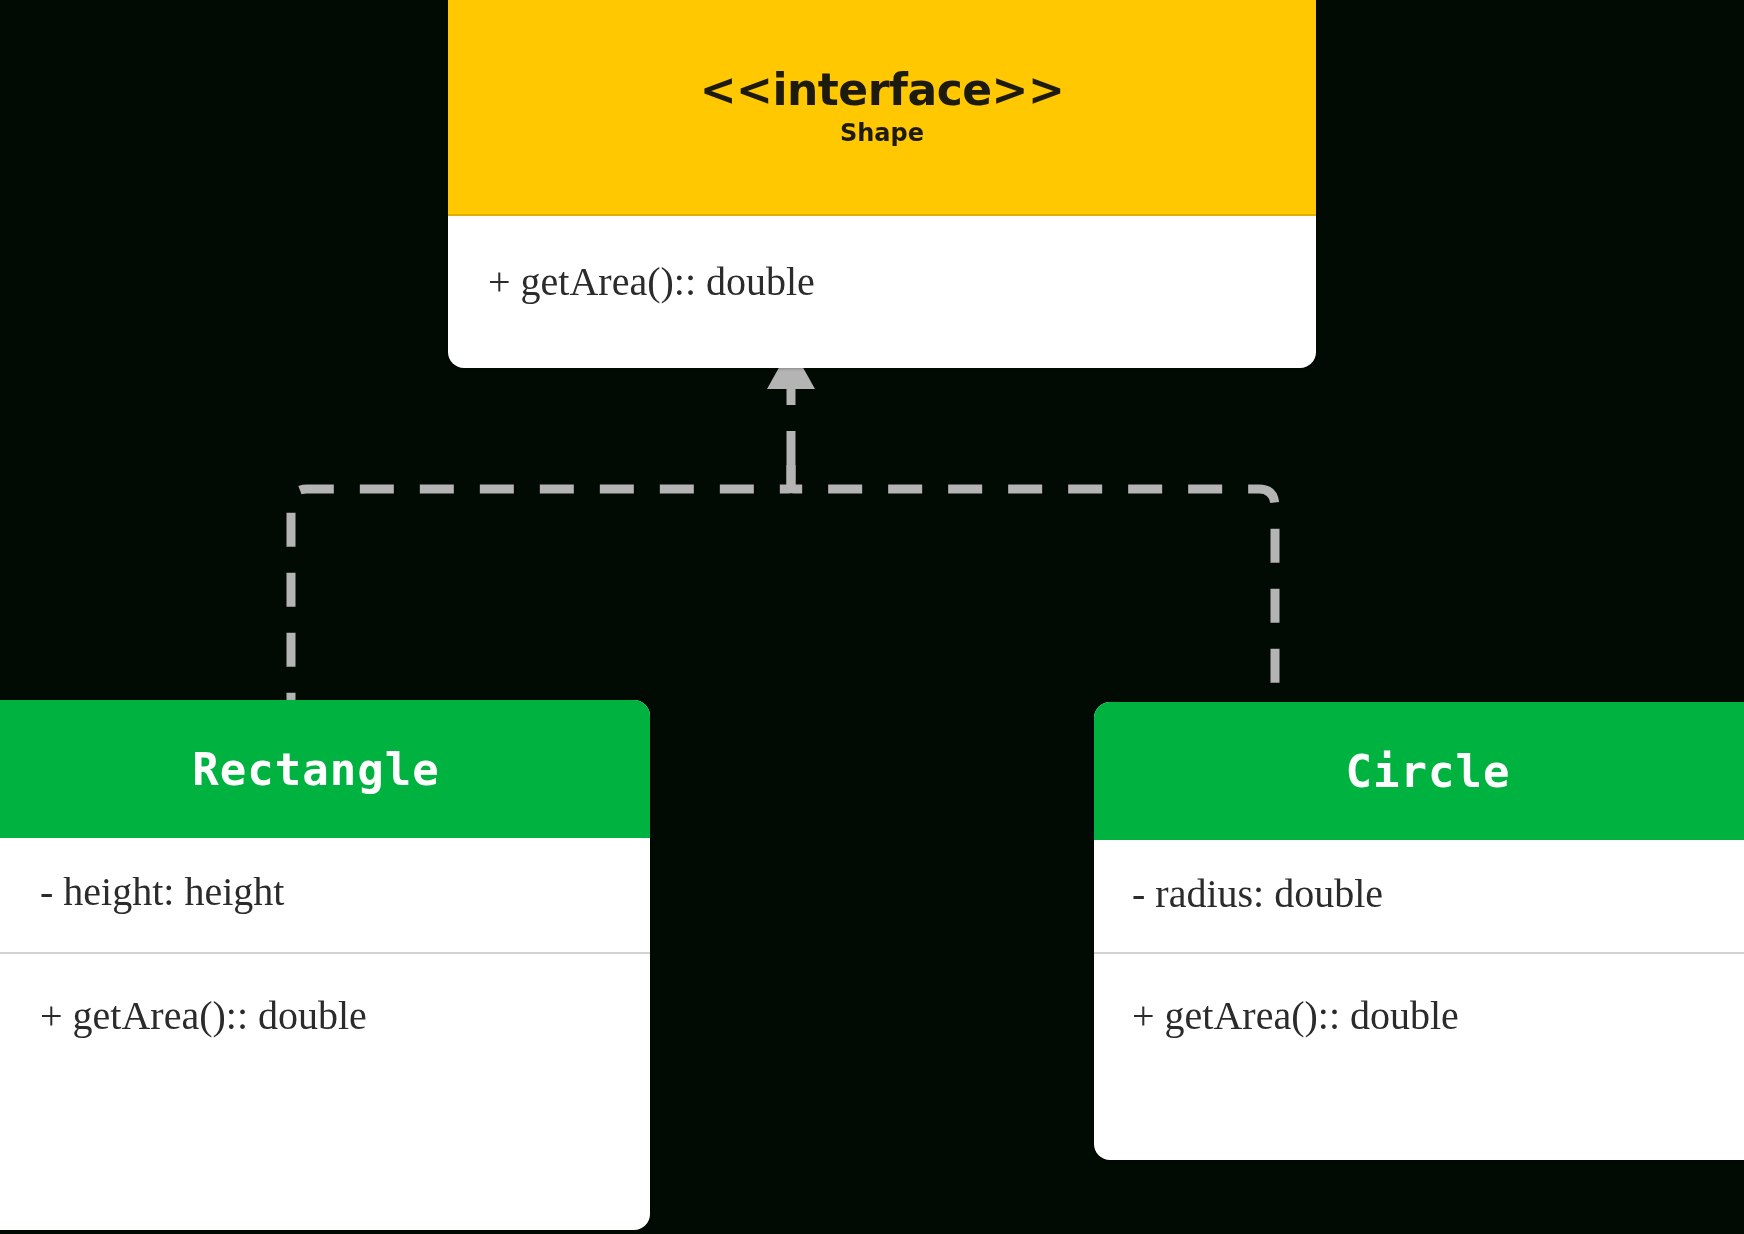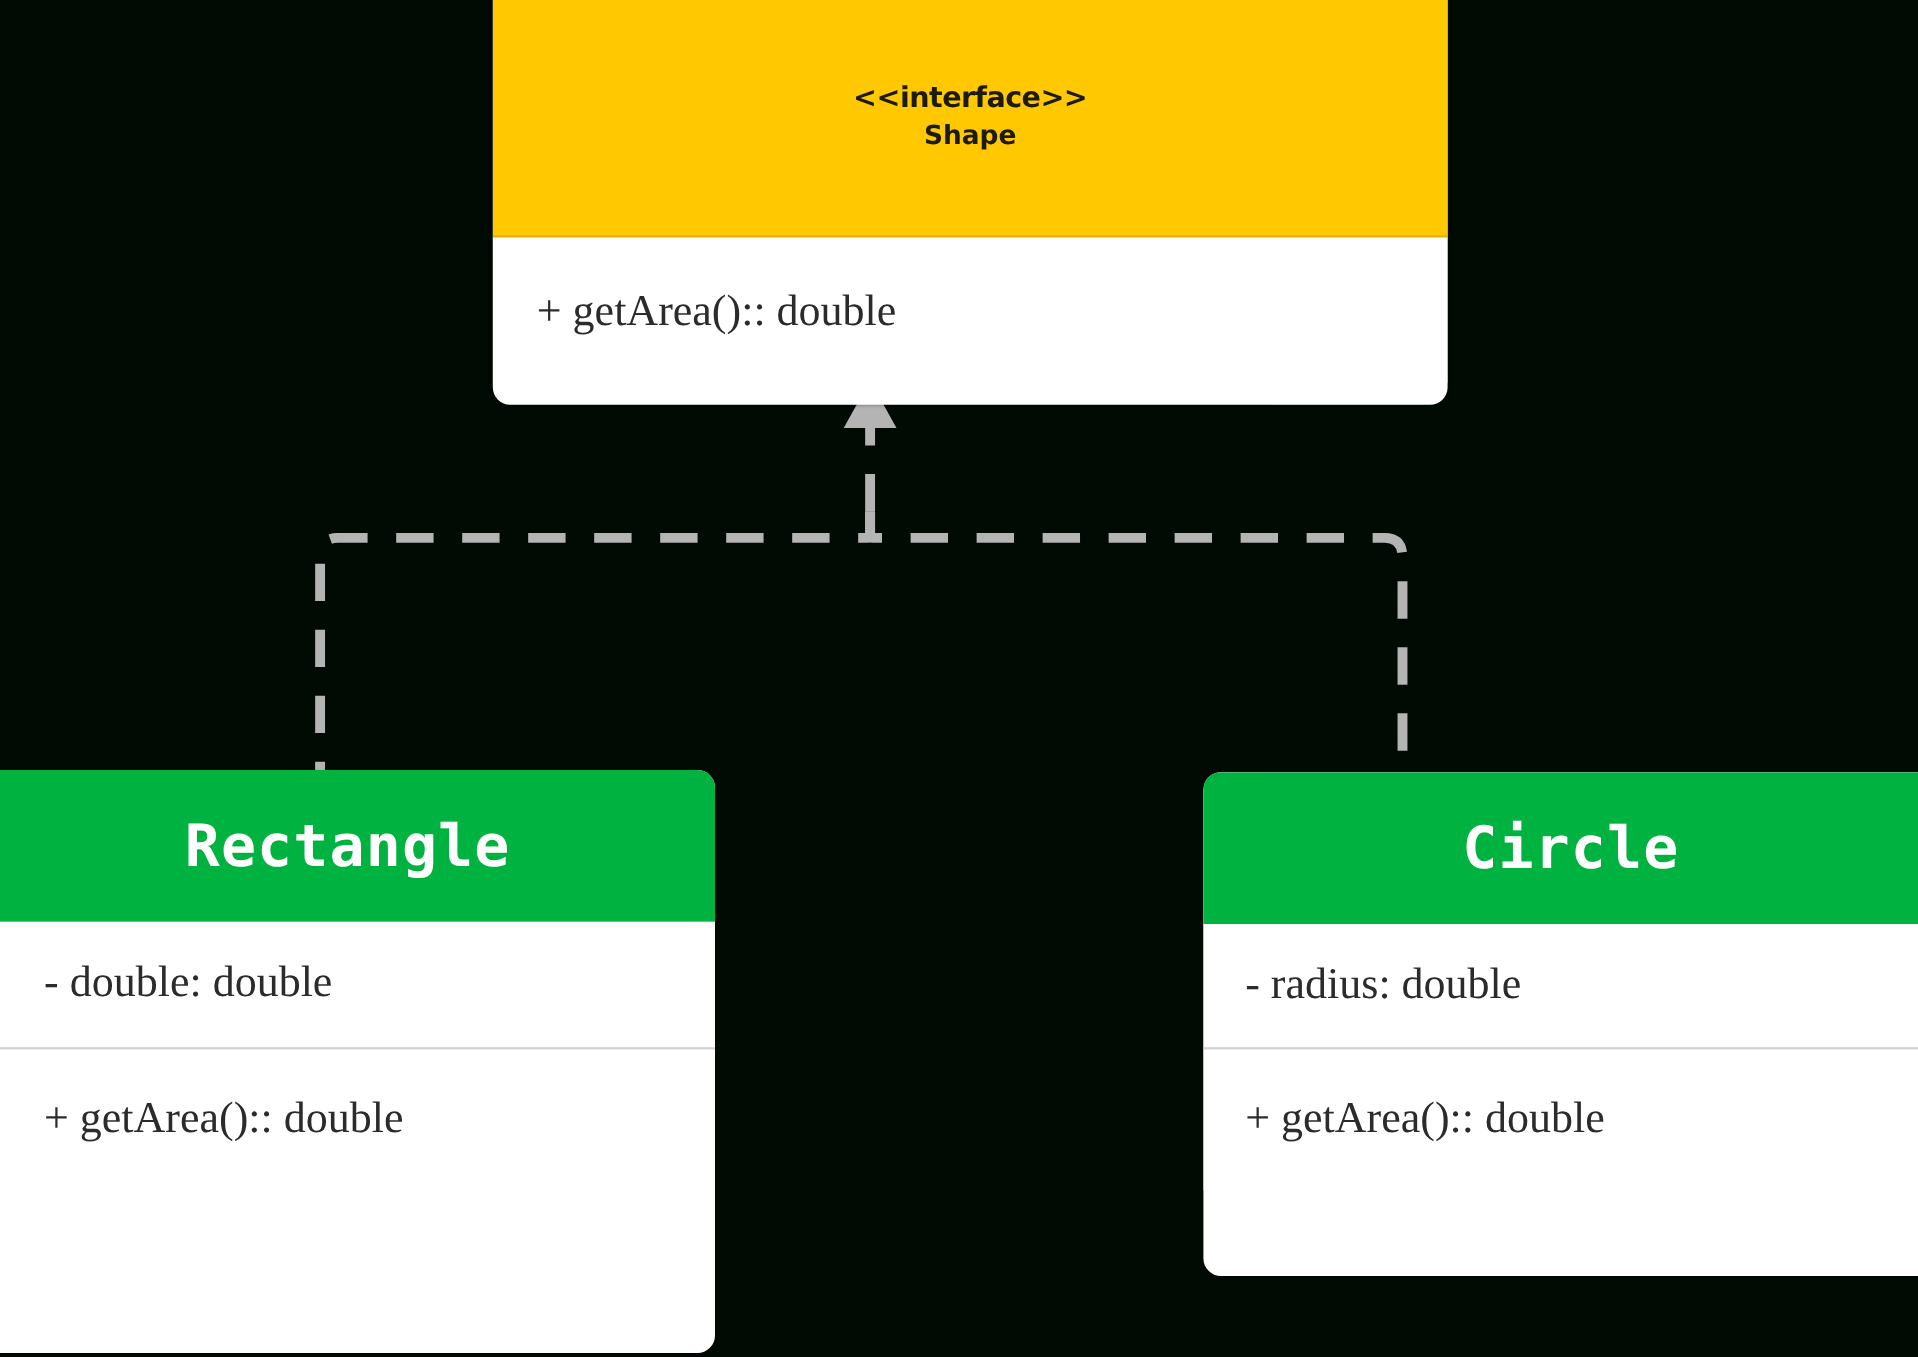--- a/index.html
+++ b/index.html
@@ -49,36 +49,36 @@
     background: #ffc800;
     border-bottom: 2px solid #e0ae00;
   }
   .header-class {
     background: #00b23f;
   }
 
   .stereotype {
     font-family: "DejaVu Sans", sans-serif;
     font-weight: bold;
-    font-size: 26px;
+    font-size: 44px;
     color: #1d1b10;
     letter-spacing: -0.5px;
     line-height: 1.15;
   }
   .node-title-interface {
     font-family: "DejaVu Sans", sans-serif;
     font-weight: bold;
     font-size: 24px;
     color: #1d1b10;
     line-height: 1.5;
   }
   .node-title-class {
     font-family: "DejaVu Sans Mono", monospace;
     font-weight: bold;
-    font-size: 53px;
+    font-size: 44px;
     color: #ffffff;
     letter-spacing: 1px;
   }
 
   .compartment {
     box-sizing: border-box;
     padding: 26px 38px;
     background: #ffffff;
   }
   .compartment + .compartment {
@@ -149,21 +149,21 @@
     <div class="compartment ops">
       <div class="member">+ getArea():: double</div>
     </div>
   </div>
 
   <div class="uml-node" id="node-rectangle">
     <div class="node-header header-class">
       <div class="node-title-class">Rectangle</div>
     </div>
     <div class="compartment attrs">
-      <div class="member">- double: double</div>
+      <div class="member">- height: height</div>
     </div>
     <div class="compartment ops">
       <div class="member">+ getArea():: double</div>
     </div>
   </div>
 
   <div class="uml-node" id="node-circle">
     <div class="node-header header-class">
       <div class="node-title-class">Circle</div>
     </div>

